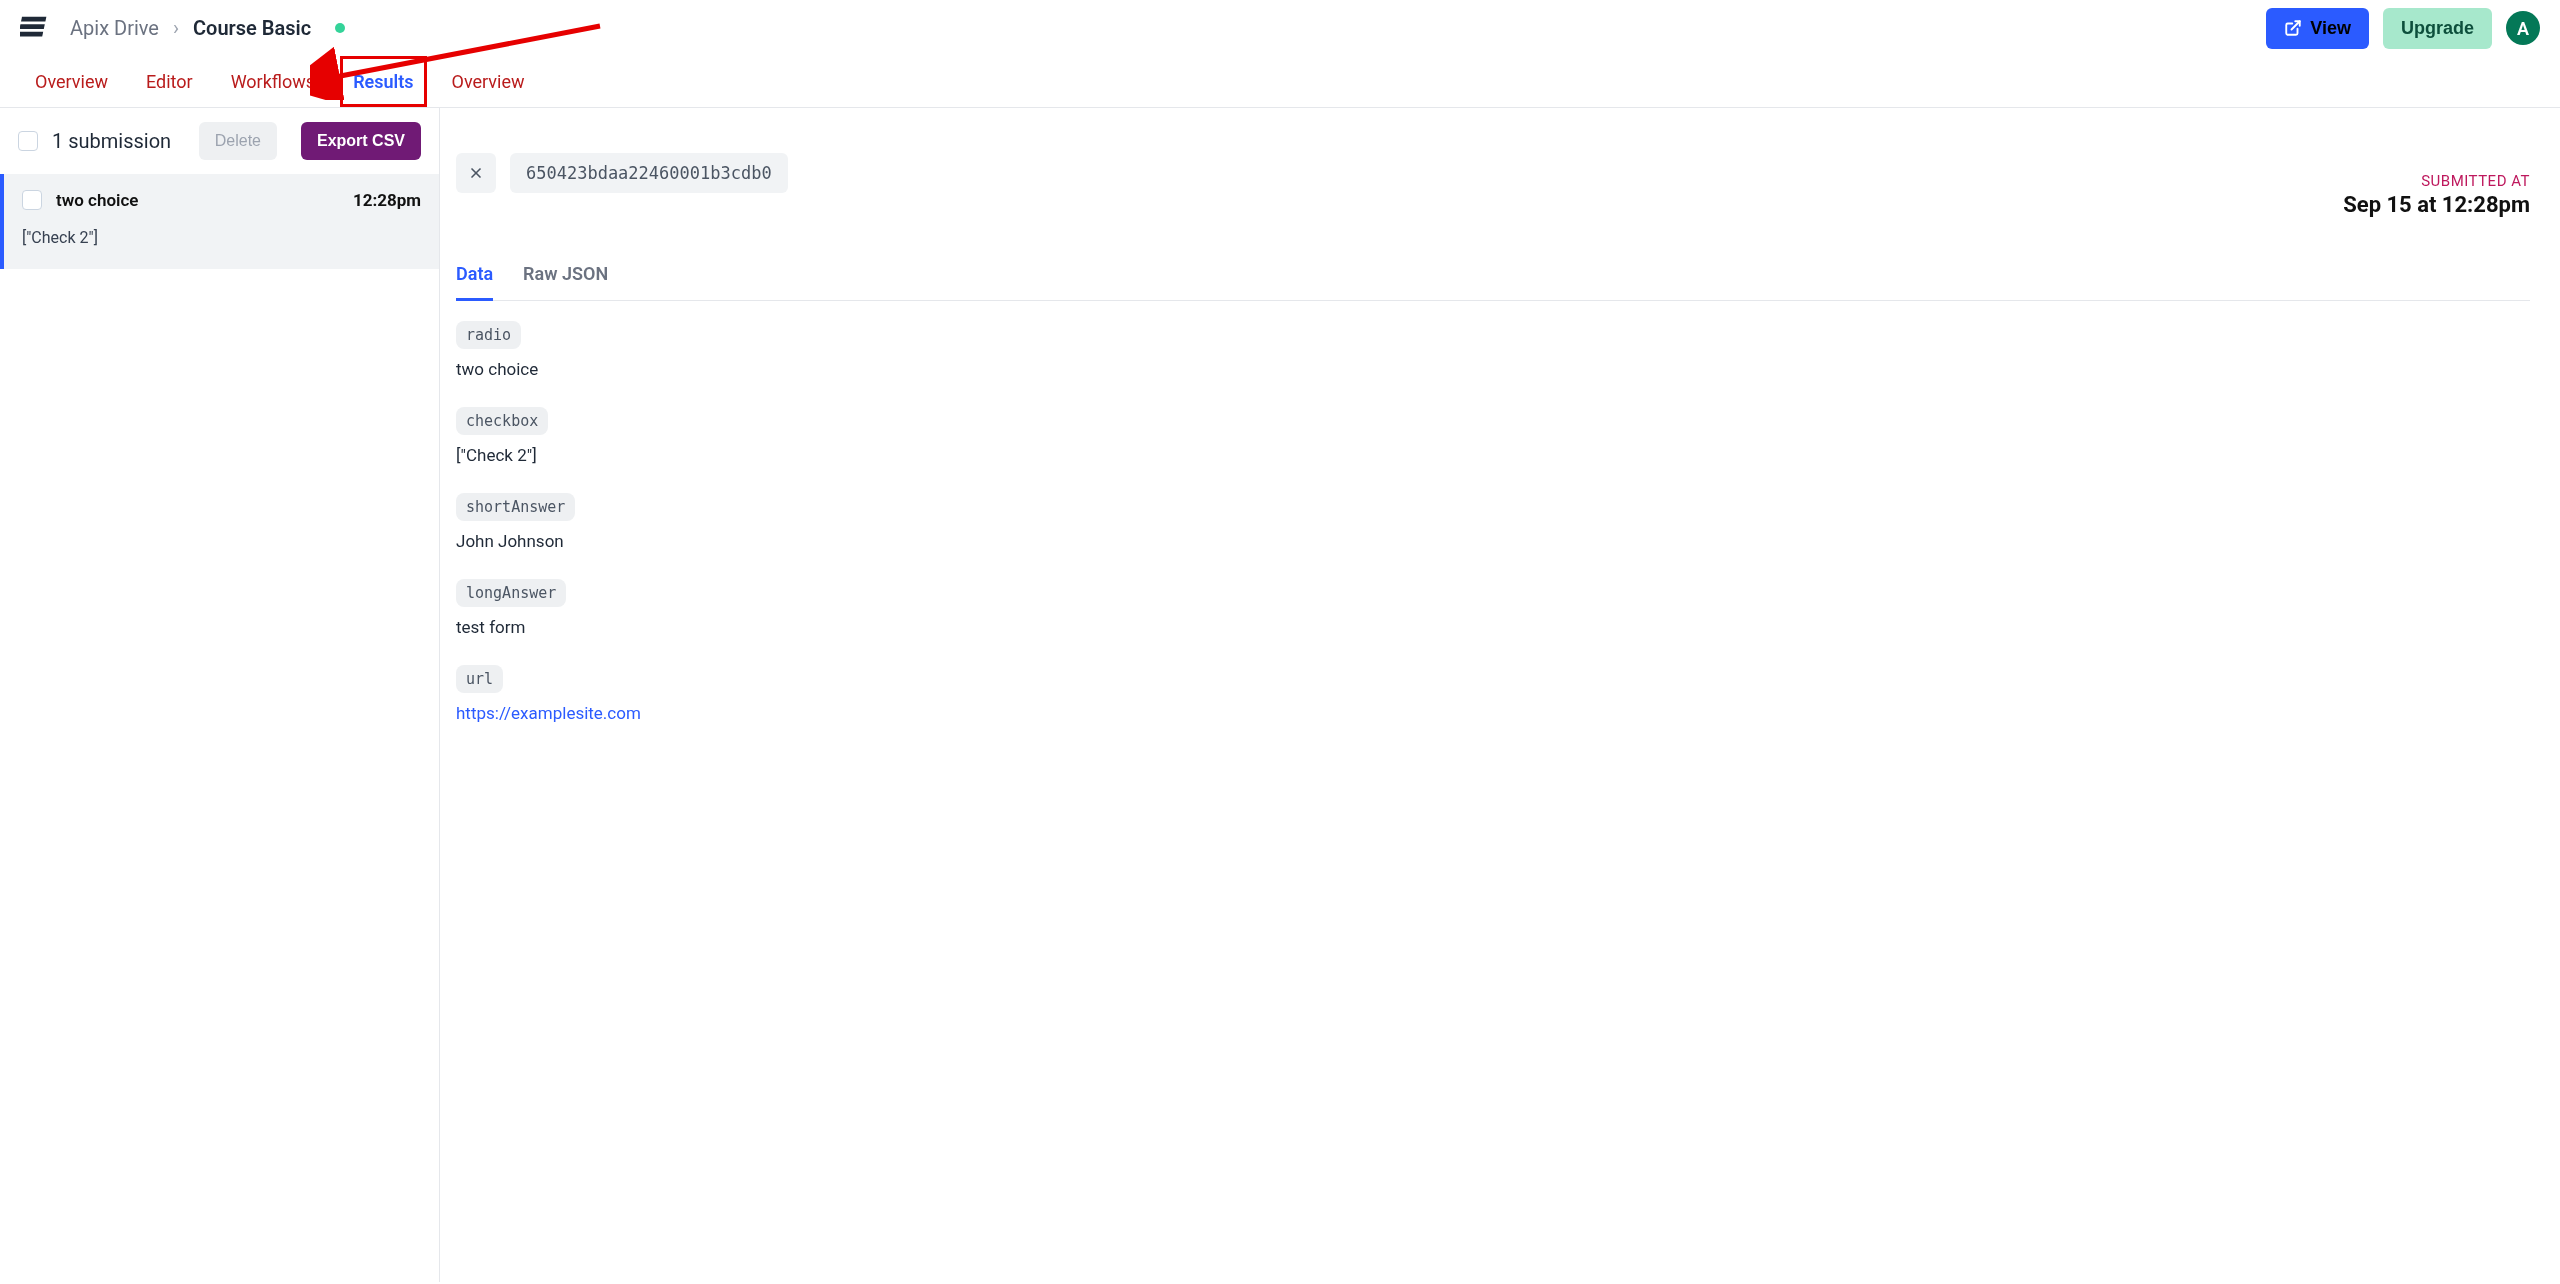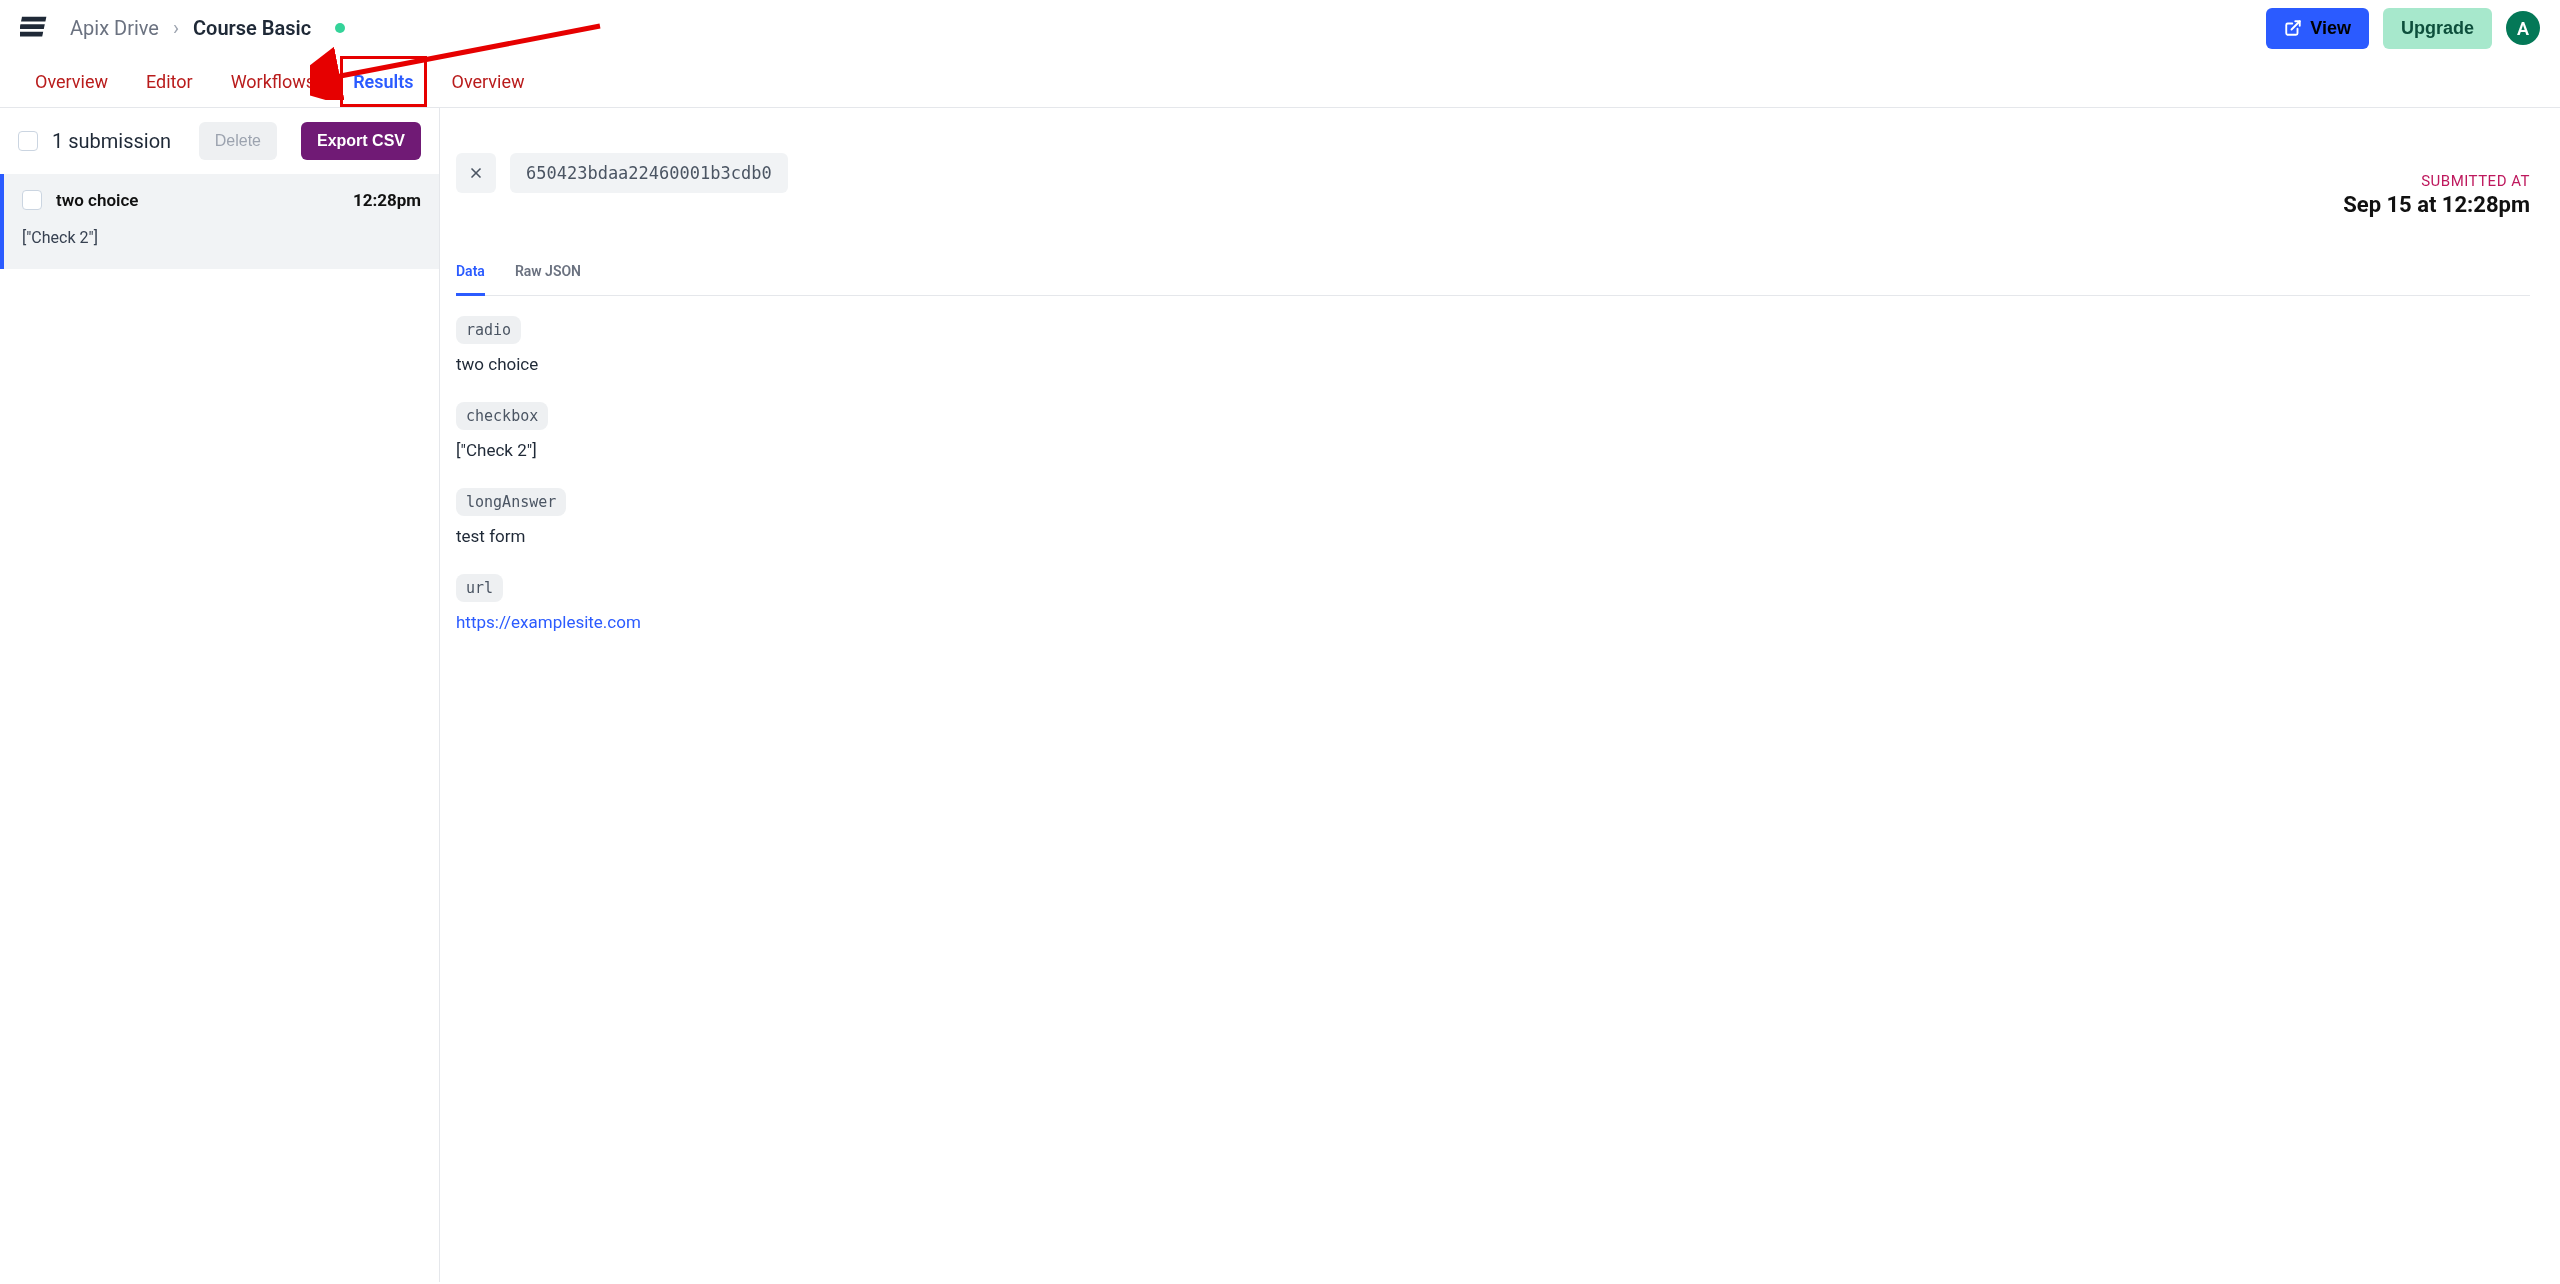--- a/index.html
+++ b/index.html
@@ -124,21 +124,21 @@
     background: #f1f3f5; color: #4b5563; font-family: ui-monospace, Menlo, Consolas, monospace;
     font-size: 17px; padding: 10px 16px; border-radius: 6px;
   }
   .detail-spacer { flex: 1; }
   .submitted-at { text-align: right; }
   .submitted-label { color: #be185d; font-size: 15px; letter-spacing: 0.5px; margin-top: 44px; }
   .submitted-time { font-weight: 700; font-size: 22px; margin-top: 2px; }
 
   
   .dtabs { display: flex; gap: 30px; margin-top: 36px; border-bottom: 1px solid #e5e7eb; }
-  .dtab { padding: 10px 0 14px 0; font-size: 14px; color: #6b7280; cursor: pointer; font-weight: 600; }
+  .dtab { padding: 10px 0 14px 0; font-size: 18px; color: #6b7280; cursor: pointer; font-weight: 600; }
   .dtab.active { color: #2b5bff; border-bottom: 3px solid #2b5bff; margin-bottom: -1px; }
 
   
   .fields { margin-top: 20px; max-width: 1000px; }
   .field { margin-bottom: 28px; }
   .field-key {
     display: inline-block; background: #eef0f2; color: #4b5563;
     font-family: ui-monospace, Menlo, Consolas, monospace; font-size: 15px;
     padding: 5px 10px; border-radius: 8px;
   }
@@ -233,18 +233,19 @@
     </div>
 
     <div class="dtabs">
       <div class="dtab active">Data</div>
       <div class="dtab">Raw JSON</div>
     </div>
 
     <div class="fields" id="fields">
         <div class="field"><span class="field-key">radio</span><div class="field-val">two choice</div></div>
         <div class="field"><span class="field-key">checkbox</span><div class="field-val">["Check 2"]</div></div>
+        <div class="field"><span class="field-key">shortAnswer</span><div class="field-val">John Johnson</div></div>
         <div class="field"><span class="field-key">longAnswer</span><div class="field-val">test form</div></div>
         <div class="field"><span class="field-key">url</span><div class="field-val link">https://examplesite.com</div></div>
       </div>
   </div>
 
 </div>
 
 </body></html>

